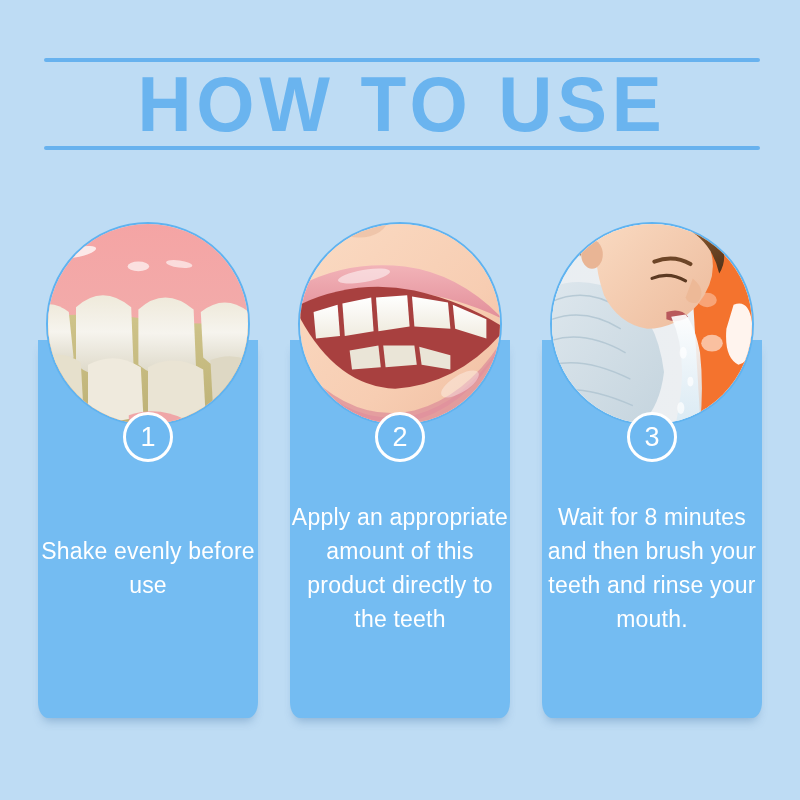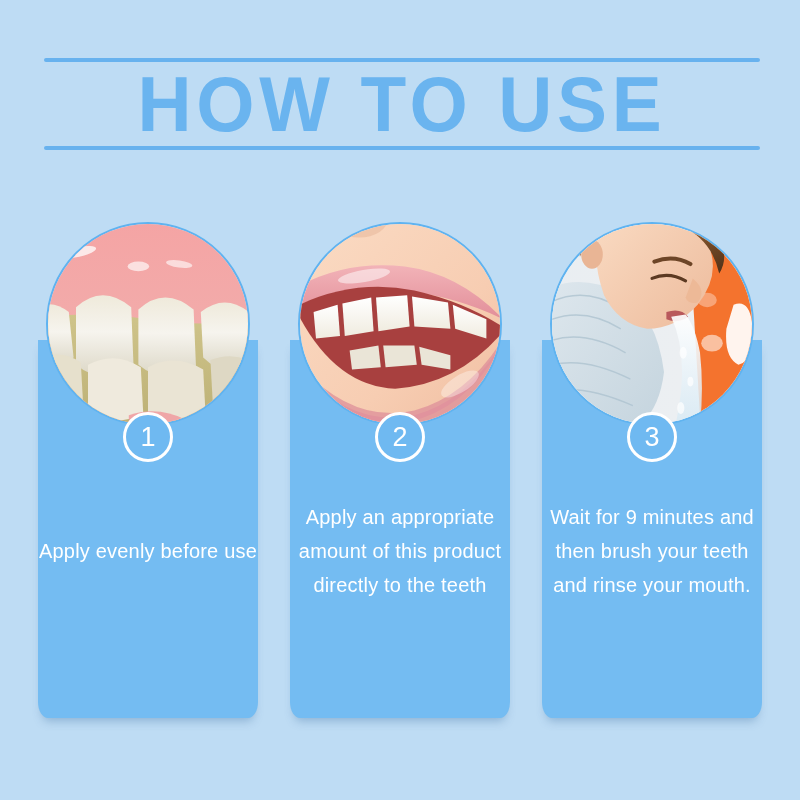--- a/index.html
+++ b/index.html
@@ -121,21 +121,21 @@
     line-height: 44px;
     text-align: center;
     font-weight: 400;
   }
 
   .caption {
     position: absolute;
     left: 0;
     width: 220px;
     color: #ffffff;
-    font-size: 20px;
+    font-size: 23px;
     line-height: 34px;
     text-align: center;
     font-weight: 300;
     letter-spacing: 0.2px;
   }
   .s1 .caption { top: 312px; }
   .s2 .caption { top: 278px; }
   .s3 .caption { top: 278px; }
 </style>
 </head>
@@ -190,21 +190,21 @@
 
         <path d="M84 176 Q 108 168 132 180 L132 200 L84 200 Z" fill="#ef9fa2" opacity="0.9"></path>
 
         <ellipse cx="42" cy="40" rx="15" ry="4" fill="#ffffff" opacity="0.75" transform="rotate(-12 42 40)"></ellipse>
         <ellipse cx="92" cy="52" rx="9" ry="4" fill="#ffffff" opacity="0.65"></ellipse>
         <ellipse cx="126" cy="50" rx="11" ry="3" fill="#ffffff" opacity="0.6" transform="rotate(8 126 50)"></ellipse>
       </svg>
     </div>
 
     <div class="badge">1</div>
-    <div class="caption">Apply evenly before use</div>
+    <div class="caption">Shake evenly before use</div>
   </div>
 
   <div class="step s2">
     <div class="panel"></div>
 
     <div class="photo">
       <svg class="art" viewBox="0 0 200 200" preserveAspectRatio="xMidYMid slice">
         <defs>
           <linearGradient id="skin2" x1="0" y1="0" x2="1" y2="1">
             <stop offset="0%" stop-color="#fbddc6"></stop>
@@ -319,16 +319,16 @@
         <path d="M116 94 Q 128 120 124 158 Q 120 186 116 200 L138 200 Q 144 160 140 124 Q 136 102 128 92 Z" fill="url(#water3)"></path>
         <g fill="#ffffff" opacity="0.7">
           <ellipse cx="126" cy="124" rx="3" ry="5"></ellipse>
           <ellipse cx="132" cy="148" rx="2.5" ry="4"></ellipse>
           <ellipse cx="124" cy="170" rx="3" ry="5"></ellipse>
         </g>
       </svg>
     </div>
 
     <div class="badge">3</div>
-    <div class="caption">Wait for 9 minutes and then brush your teeth and rinse your mouth.</div>
+    <div class="caption">Wait for 8 minutes and then brush your teeth and rinse your mouth.</div>
   </div>
 
 </div>
 
 </body></html>

